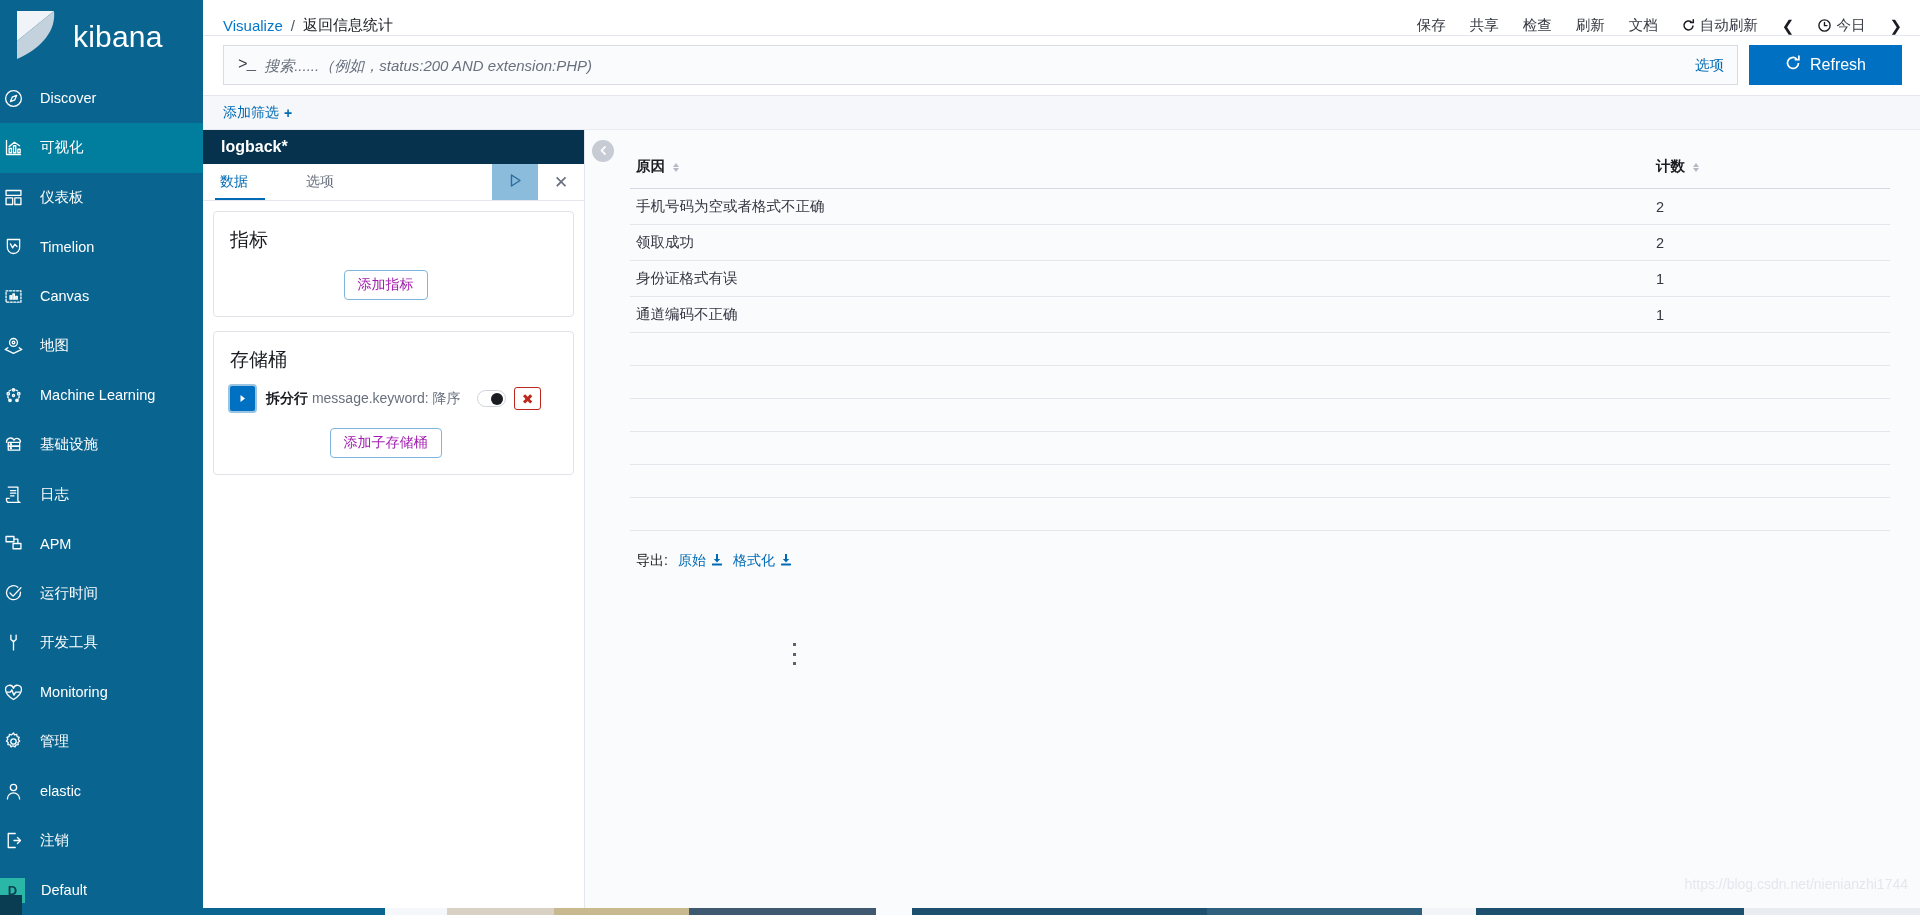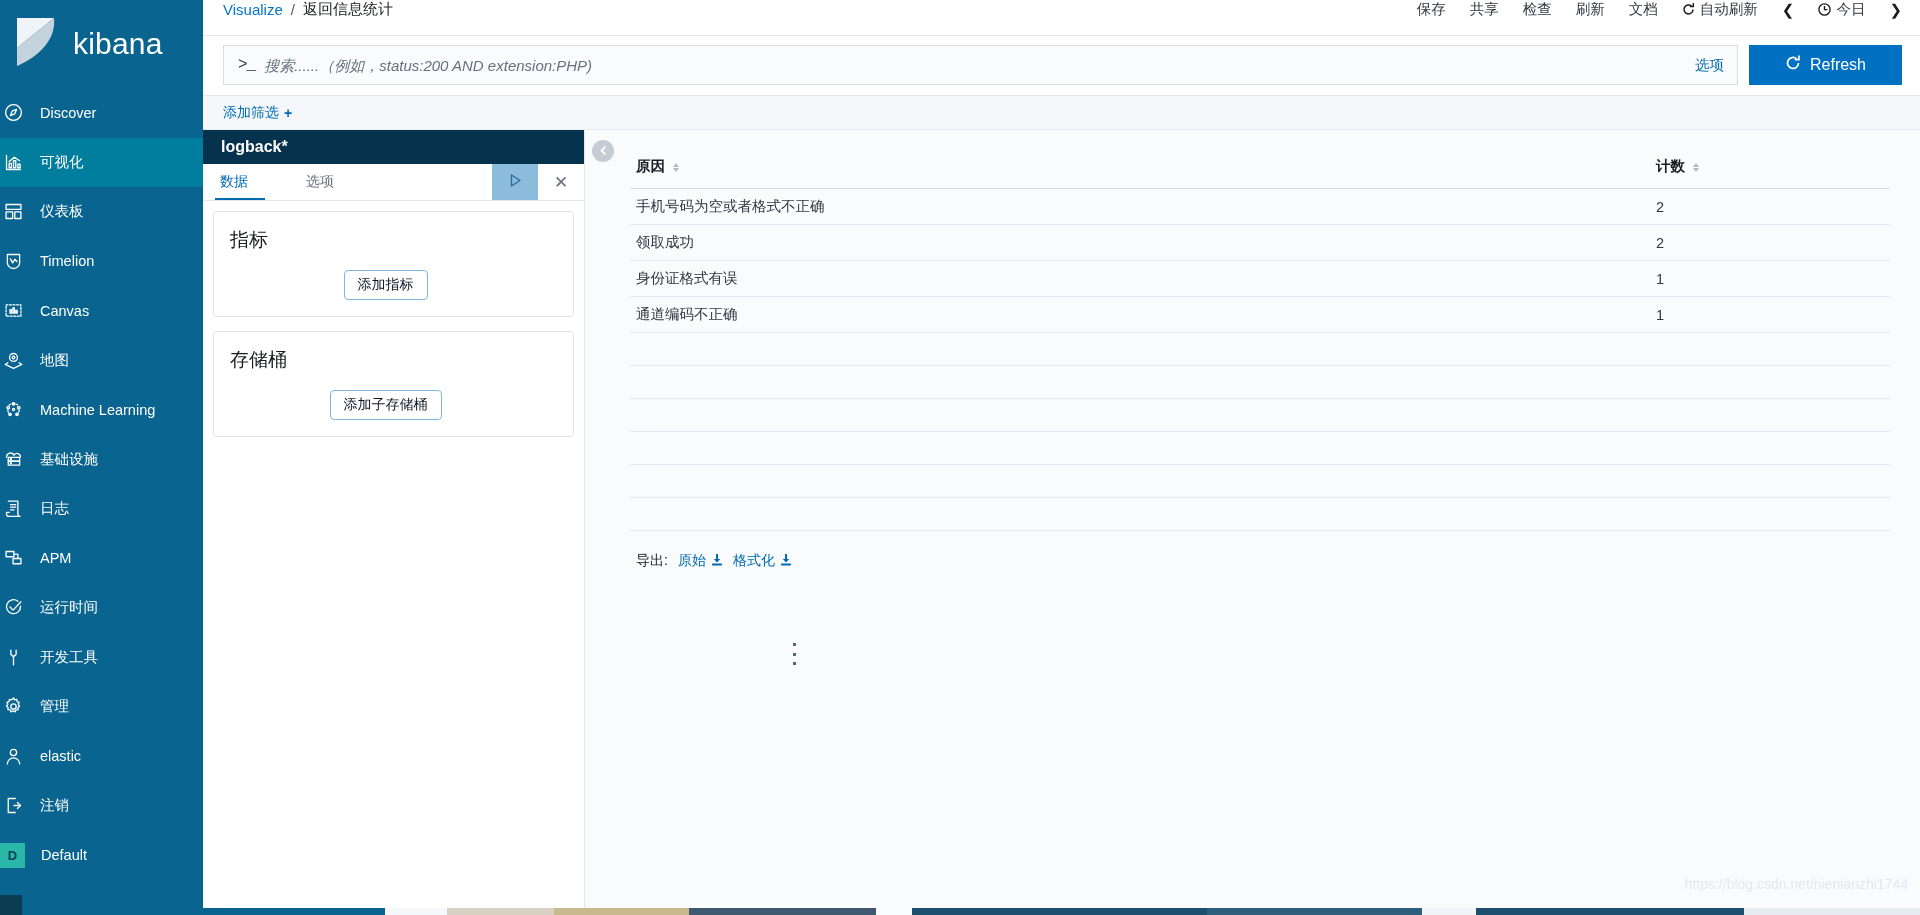--- a/index.html
+++ b/index.html
@@ -40,21 +40,21 @@
   #nav-bottom-bar {
     position: absolute; left: 0; bottom: 0; width: 22px; height: 20px;
     background: #0a3d52;
   }
 
   
   #main { flex: 1; display: flex; flex-direction: column; background: #f5f7fa; min-width: 0; }
 
   
   #topbar {
-    height: 36px; background: #fff; display: flex; align-items: flex-start;
+    height: 36px; background: #fff; display: flex; align-items: flex-end;
     padding: 0 18px 0 20px; border-bottom: 1px solid #e3e7ed;
   }
   #breadcrumb { display: flex; align-items: center; gap: 8px; font-size: 15px; }
   .crumb-link { color: #0076c8; cursor: pointer; }
   .crumb-sep { color: #4a5a68; }
   .crumb-current { color: #1a1c21; }
   #topbar-actions { margin-left: auto; display: flex; align-items: center; gap: 24px; }
   .tb-action {
     font-size: 14.5px; color: #343741; cursor: pointer;
     display: flex; align-items: center; gap: 5px; white-space: nowrap;
@@ -158,21 +158,21 @@
     content: ""; position: absolute; right: 2px; top: 1.5px;
     width: 12px; height: 12px; border-radius: 50%; background: #1a1c21;
   }
   .del-btn {
     width: 27px; height: 23px; border: 1px solid #bd271e; border-radius: 3px;
     display: flex; align-items: center; justify-content: center;
     color: #bd271e; font-size: 14px; font-weight: bold; cursor: pointer; background: #fff;
   }
   .add-btn-wrap { display: flex; justify-content: center; margin-top: 17px; }
   .add-btn {
-    border: 1px solid #7eb6de; border-radius: 4px; color: #0f172a;
+    border: 1px solid #7eb6de; border-radius: 4px; color: #a21caf;
     background: #fff; font-size: 14px; padding: 5px 13px; cursor: pointer;
     font-family: "Liberation Sans", sans-serif;
   }
 
   
   #collapse-btn {
     position: absolute; left: 389px; top: 10px; width: 22px; height: 22px;
     border-radius: 50%; background: #c6cbd4; display: flex;
     align-items: center; justify-content: center; cursor: pointer; z-index: 4;
   }
@@ -356,20 +356,29 @@
         <span class="nav-label">运行时间</span>
       </div>
       <div class="nav-item">
         <span class="nav-icon">
           <svg viewBox="0 0 24 24" fill="none" stroke="#ffffff" stroke-width="1.5" stroke-linecap="round" stroke-linejoin="round">
             <path d="M9 3.5 v5 L12 11 l3 -2.5 v-5"></path>
             <path d="M12 11 v9.5"></path>
           </svg>
         </span>
         <span class="nav-label">开发工具</span>
+      </div>
+      <div class="nav-item">
+        <span class="nav-icon">
+          <svg viewBox="0 0 24 24" fill="none" stroke="#ffffff" stroke-width="1.5" stroke-linecap="round" stroke-linejoin="round">
+            <path d="M12 20 C5 15.5 3 12 3 9 A4.6 4.6 0 0 1 12 7.2 A4.6 4.6 0 0 1 21 9 c0 3 -2 6.5 -9 11 Z"></path>
+            <path d="M4.5 11.5 h4 L10 9 L12.5 15 L14.5 11.5 h5"></path>
+          </svg>
+        </span>
+        <span class="nav-label">Monitoring</span>
       </div>
       <div class="nav-item">
         <span class="nav-icon">
           <svg viewBox="0 0 24 24" fill="none" stroke="#ffffff" stroke-width="1.5" stroke-linecap="round" stroke-linejoin="round">
             <circle cx="12" cy="12" r="3.1"></circle>
             <path d="M12 2.2 l1.2 2.2 2.5 -.6 .4 2.5 2.4 .9 -1 2.3 1.6 2 -2 1.6 .3 2.5 -2.5 .3 -1.2 2.2 -2.2 -1.2 -2.2 1.2 -1.2 -2.2 -2.5 -.3 .3 -2.5 -2 -1.6 1.6 -2 -1 -2.3 2.4 -.9 .4 -2.5 2.5 .6 Z"></path>
           </svg>
         </span>
         <span class="nav-label">管理</span>
       </div>
@@ -499,20 +508,35 @@
 
         <div class="agg-card">
           <div class="agg-title">指标</div>
           <div class="add-btn-wrap">
             <button class="add-btn">添加指标</button>
           </div>
         </div>
 
         <div class="agg-card">
           <div class="agg-title">存储桶</div>
+          <div class="agg-row">
+            <span class="expand-sq ring">
+              <svg viewBox="0 0 9 9" fill="#fff">
+                  <path d="M2.5 1 L7 4.5 L2.5 8 Z"></path>
+                </svg>
+            </span>
+            <span class="agg-desc">
+              <b>拆分行</b>
+              <span class="muted">message.keyword: 降序</span>
+            </span>
+            <span class="agg-actions">
+              <span class="toggle-pill"></span>
+              <span class="del-btn">✖</span>
+            </span>
+          </div>
           <div class="add-btn-wrap">
             <button class="add-btn">添加子存储桶</button>
           </div>
         </div>
       </div>
     </div>
 
     <div id="collapse-btn">
       <span>
         <svg viewBox="0 0 11 11" fill="none" stroke="#fafbfd" stroke-width="1.8" stroke-linecap="round" stroke-linejoin="round">

